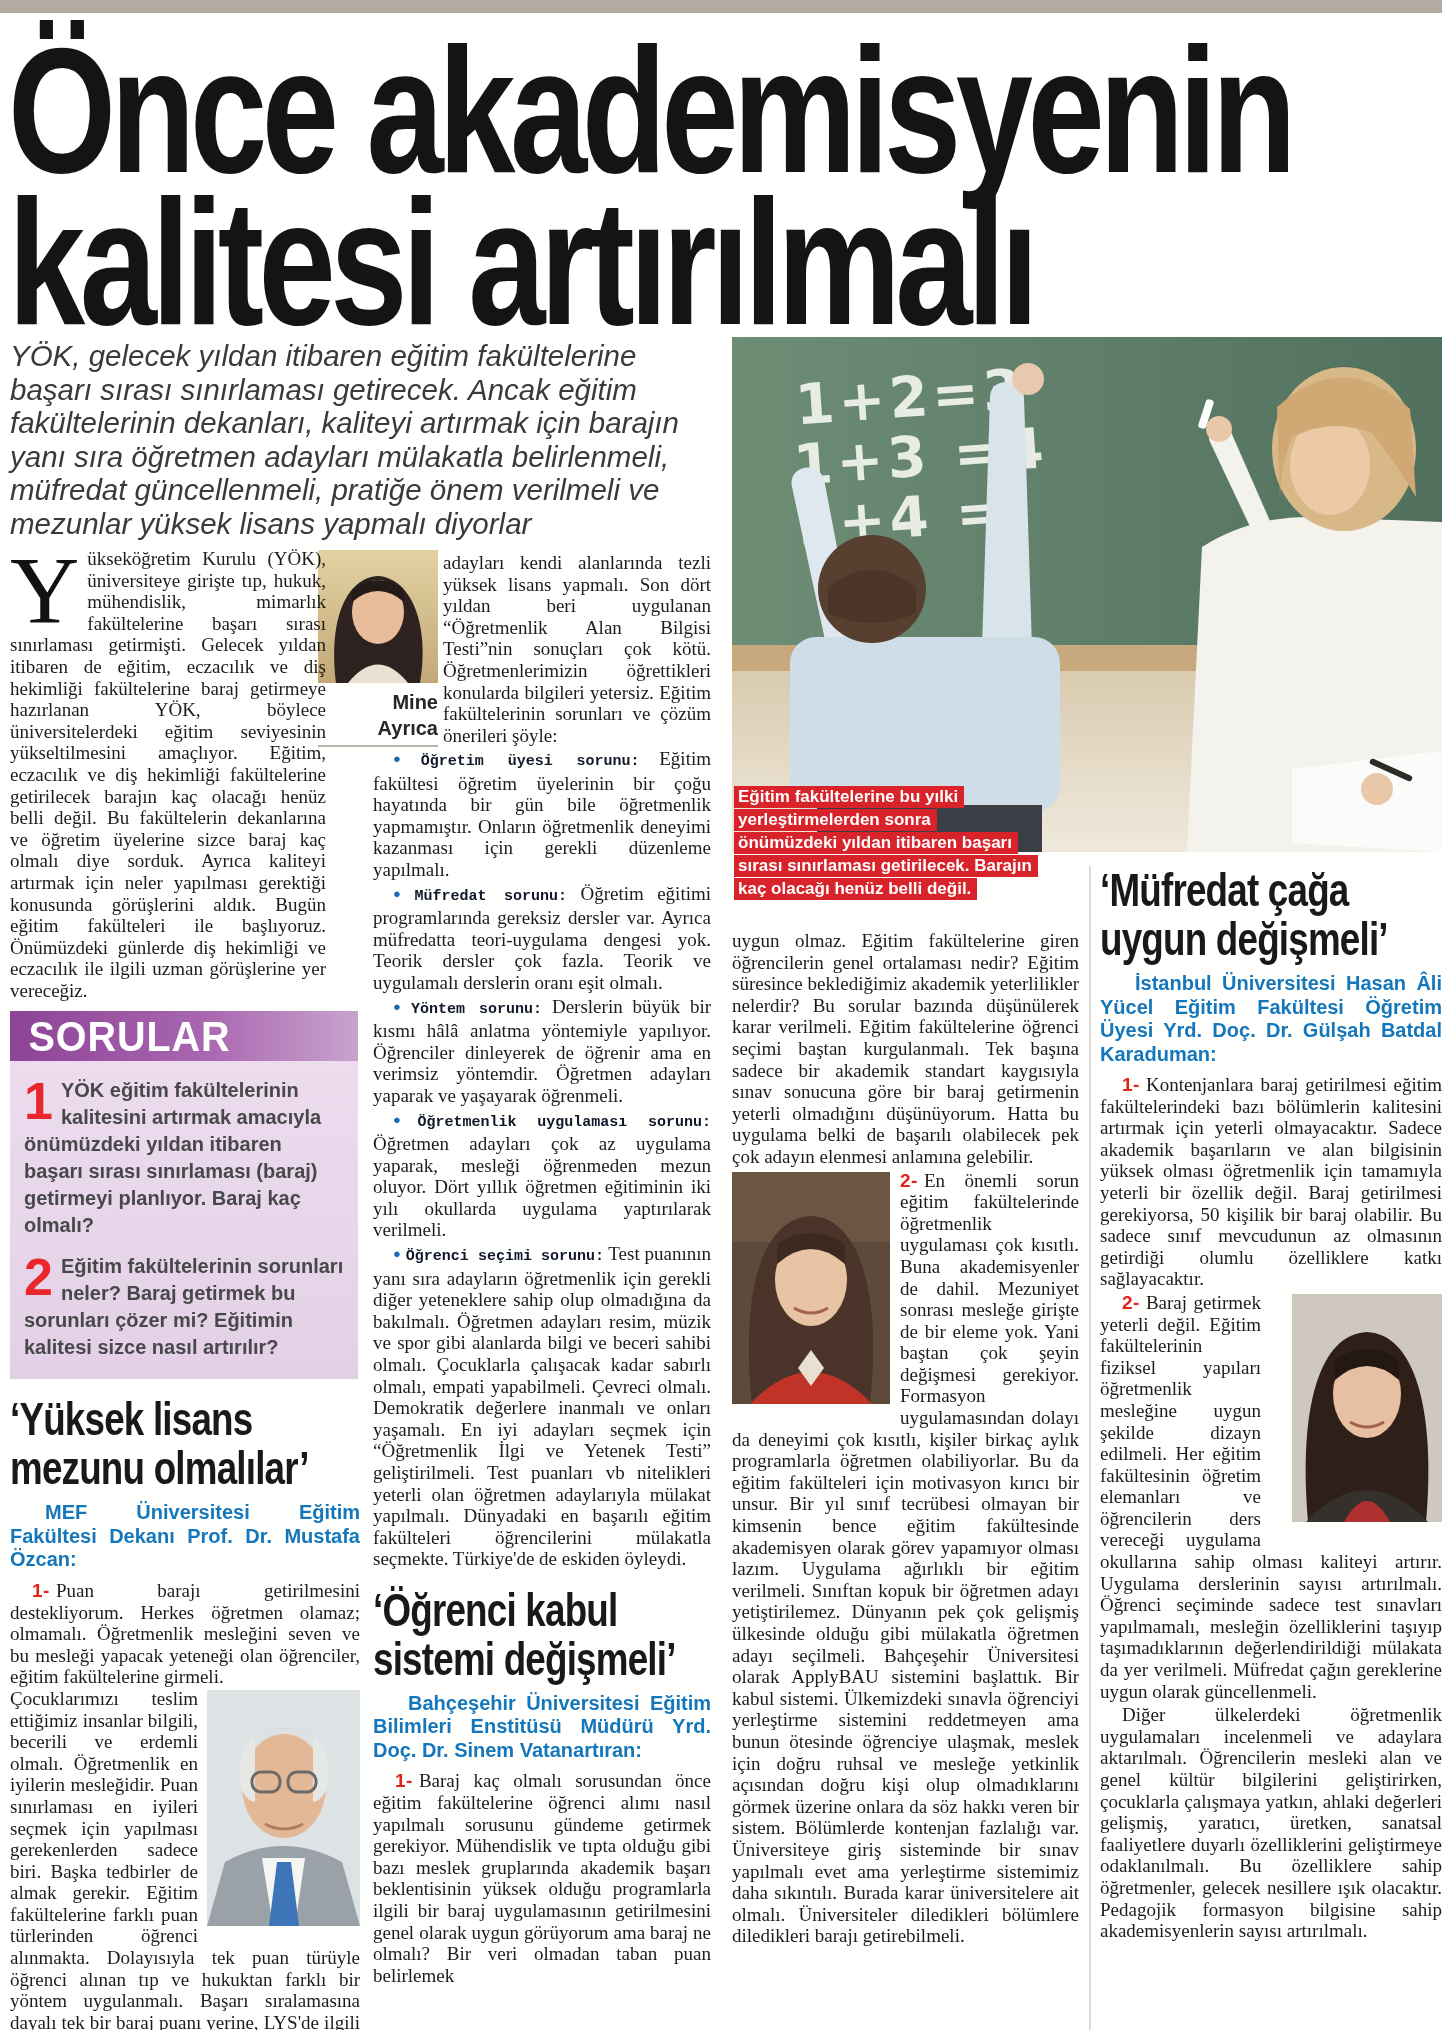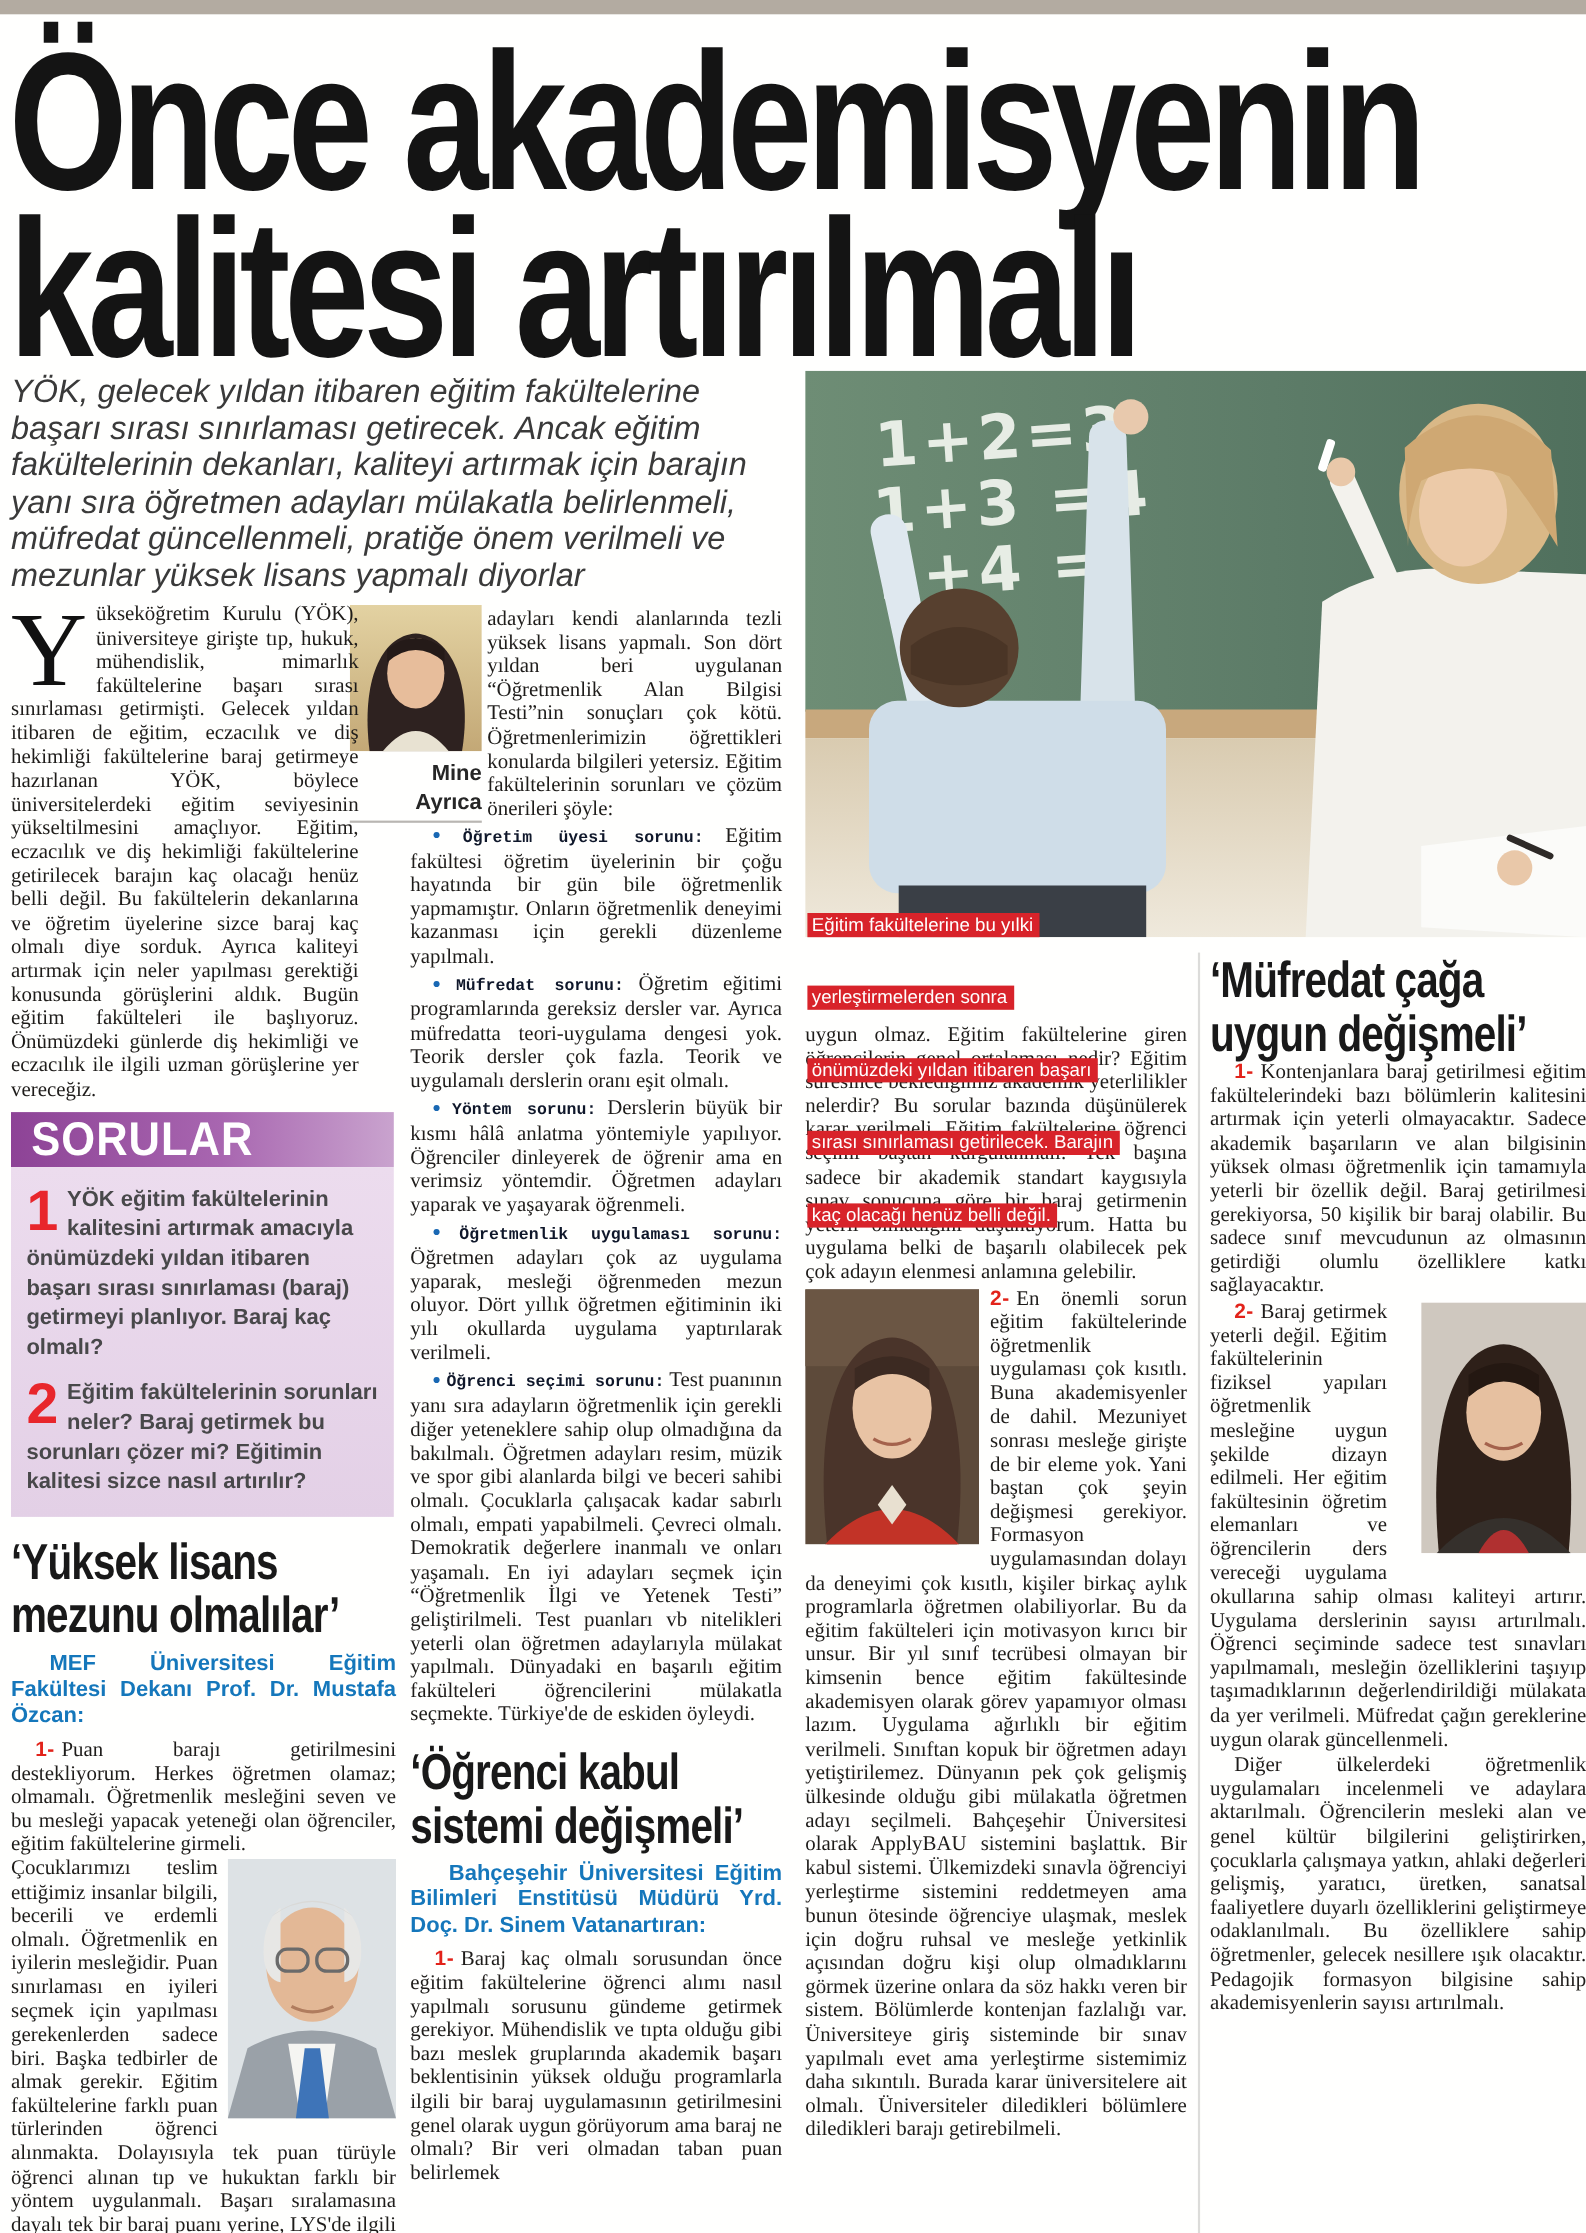--- a/index.html
+++ b/index.html
@@ -12,22 +12,22 @@
       font-size:178px;line-height:1;letter-spacing:-7px;color:#141414;white-space:nowrap;
       transform:scaleX(0.78);transform-origin:0 0;}
   .hl1{top:22px;} .hl2{top:174px;}
   
   .lead{position:absolute;left:10px;top:339px;width:714px;font-family:"Liberation Sans",sans-serif;
         font-style:italic;font-size:29.5px;line-height:33.5px;color:#3a3a3a;}
   
   .mainphoto{position:absolute;left:732px;top:337px;width:710px;height:515px;}
   .photocaption{position:absolute;left:734px;top:786px;z-index:5;}
   .photocaption div{width:fit-content;background:#d8232a;color:#fff;
-        font-family:"Liberation Sans",sans-serif;font-weight:normal;font-size:17px;
-        line-height:19px;padding:1px 6px 2px 4px;margin-bottom:1px;margin-top:44px;}
+        font-family:"Liberation Sans",sans-serif;font-weight:bold;font-size:17px;
+        line-height:19px;padding:1px 6px 2px 4px;margin-bottom:1px;}
   
   .body{font-size:19px;line-height:21.6px;text-align:justify;}
   .rnum{color:#e2231a;font-family:"Liberation Sans",sans-serif;font-weight:bold;
         font-size:19px;letter-spacing:.5px;padding-right:6px;}
   .indent{text-indent:22px;}
   
   .col1{position:absolute;left:10px;top:548px;width:350px;}
   .intro{width:316px;}
   .dropcap{float:left;font-size:96px;line-height:74px;font-weight:normal;color:#111;
            padding:6px 8px 0 0;font-family:"Liberation Serif",serif;}
@@ -244,20 +244,21 @@
         </svg>
       </span><span class="rnum">2-</span><span>En önemli sorun eğitim fakültelerinde öğretmenlik uygulaması çok kısıtlı. Buna akademisyenler de dahil. Mezuniyet sonrası mesleğe girişte de bir eleme yok. Yani baştan çok şeyin değişmesi gerekiyor. Formasyon uygulamasından dolayı da deneyimi çok kısıtlı, kişiler birkaç aylık programlarla öğretmen olabiliyorlar. Bu da eğitim fakülteleri için motivasyon kırıcı bir unsur. Bir yıl sınıf tecrübesi olmayan bir kimsenin bence eğitim fakültesinde akademisyen olarak görev yapamıyor olması lazım. Uygulama ağırlıklı bir eğitim verilmeli. Sınıftan kopuk bir öğretmen adayı yetiştirilemez. Dünyanın pek çok gelişmiş ülkesinde olduğu gibi mülakatla öğretmen adayı seçilmeli. Bahçeşehir Üniversitesi olarak ApplyBAU sistemini başlattık. Bir kabul sistemi. Ülkemizdeki sınavla öğrenciyi yerleştirme sistemini reddetmeyen ama bunun ötesinde öğrenciye ulaşmak, meslek için doğru ruhsal ve mesleğe yetkinlik açısından doğru kişi olup olmadıklarını görmek üzerine onlara da söz hakkı veren bir sistem. Bölümlerde kontenjan fazlalığı var. Üniversiteye giriş sisteminde bir sınav yapılmalı evet ama yerleştirme sistemimiz daha sıkıntılı. Burada karar üniversitelere ait olmalı. Üniversiteler diledikleri bölümlere diledikleri barajı getirebilmeli.</span>
     </div>
   </div>
 
   <div class="siderule"></div>
 
   <div class="sidebar">
     <div class="sec-head">‘Müfredat çağa</div>
     <div class="sec-head">uygun değişmeli’</div>
+    <div class="byline">İstanbul Üniversitesi Hasan Âli Yücel Eğitim Fakültesi Öğretim Üyesi Yrd. Doç. Dr. Gülşah Batdal Karaduman:</div>
     <div class="body indent">
       <span class="rnum">1-</span><span>Kontenjanlara baraj getirilmesi eğitim fakültelerindeki bazı bölümlerin kalitesini artırmak için yeterli olmayacaktır. Sadece akademik başarıların ve alan bilgisinin yüksek olması öğretmenlik için tamamıyla yeterli bir özellik değil. Baraj getirilmesi gerekiyorsa, 50 kişilik bir baraj olabilir. Bu sadece sınıf mevcudunun az olmasının getirdiği olumlu özelliklere katkı sağlayacaktır.</span>
     </div>
     <div class="body indent" style="margin-top:2px;">
       <span class="inset-r">
         <svg width="150" height="228" viewBox="0 0 150 228">
           <rect width="150" height="228" fill="#cfc8bf"></rect>
           <path d="M16,228 C6,112 28,40 75,38 C122,40 144,114 134,228 Z" fill="#2e2019"></path>
           <ellipse cx="75" cy="100" rx="34" ry="44" fill="#e6c0a0"></ellipse>
           <path d="M43,86 Q75,58 107,86 L107,66 Q75,44 43,66 Z" fill="#241812"></path>

